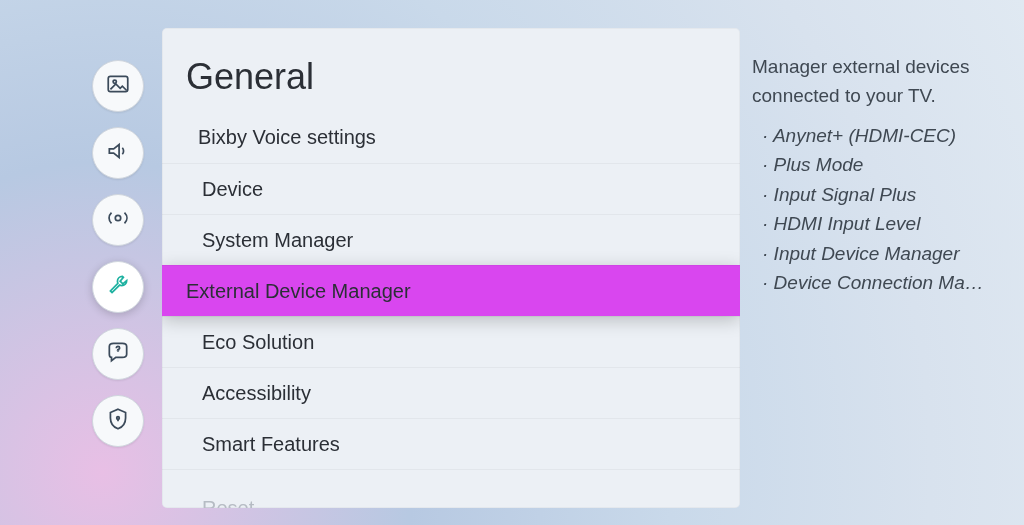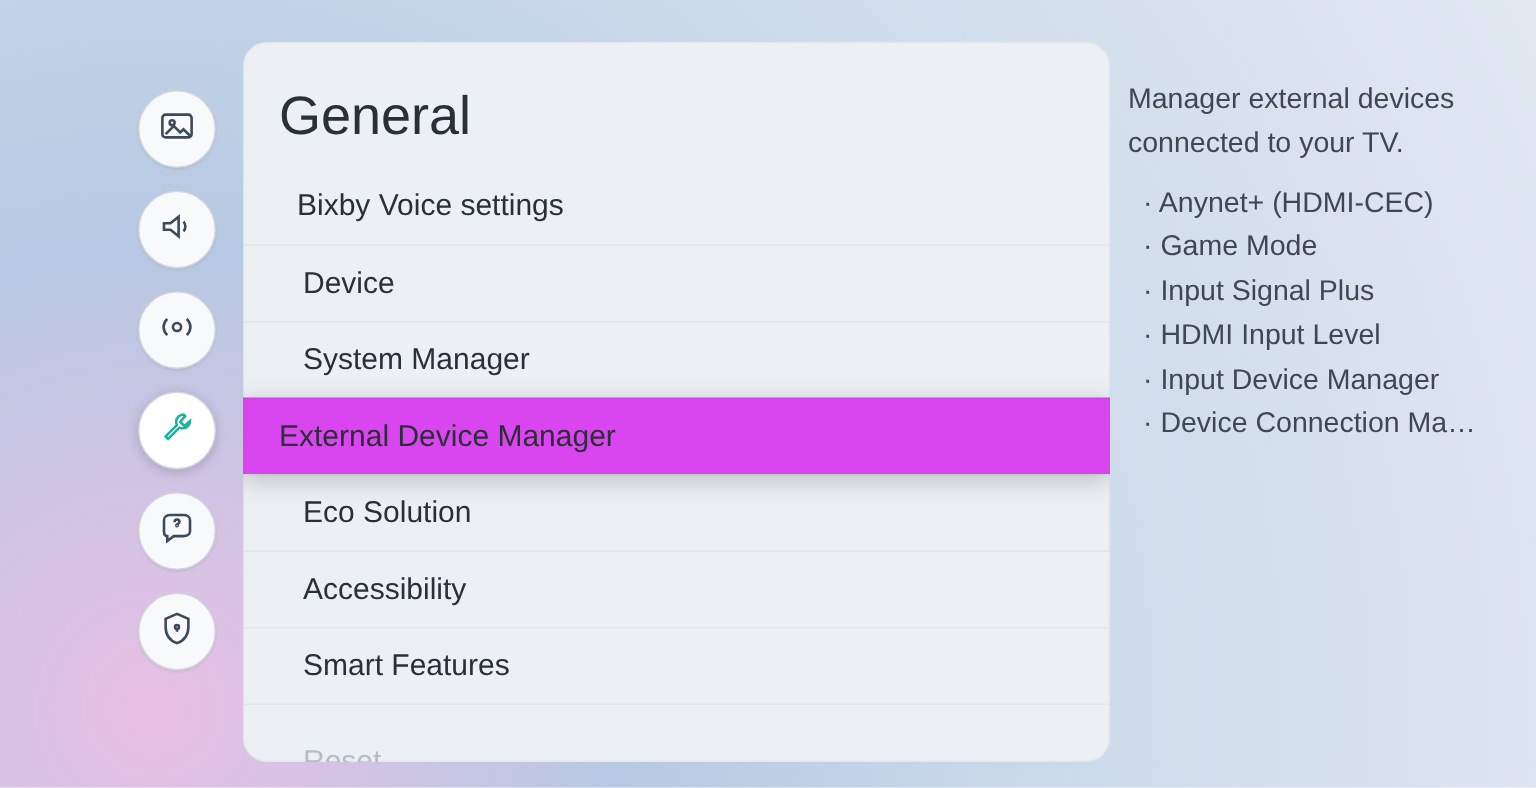--- a/index.html
+++ b/index.html
@@ -41,21 +41,21 @@
   .side-icon.selected svg { stroke: #1db1a0; }
 
   
   .panel {
     position: absolute;
     left: 162px;
     top: 28px;
     width: 578px;
     height: 480px;
     background: #ecf0f5;
-    border-radius: 16px;
+    border-radius: 5px;
     box-shadow: inset 0 0 0 1px rgba(0,0,0,0.03);
     overflow: hidden;
   }
   .panel-title {
     font-size: 36px;
     font-weight: 400;
     color: #2b2f36;
     padding: 28px 0 14px 24px;
   }
   .menu-list {
@@ -89,20 +89,21 @@
     top: 52px;
     width: 250px;
     font-size: 19px;
     color: #3f4852;
     line-height: 1.55;
   }
   .desc-text { margin-bottom: 10px; }
   .desc-list {
     list-style: none;
     padding-left: 10px;
+    font-style: italic;
   }
   .desc-list li {
     white-space: nowrap;
     overflow: hidden;
     text-overflow: ellipsis;
     max-width: 230px;
   }
   .desc-list li::before {
     content: "· ";
   }
@@ -191,19 +192,19 @@
     <div class="menu-item disabled">
         <span>Reset</span>
       </div>
   </div>
 </div>
 
 <div class="desc">
   <div class="desc-text">Manager external devices connected to your TV.</div>
   <ul class="desc-list">
     <li>Anynet+ (HDMI-CEC)</li>
-    <li>Game Mode</li>
+    <li>Plus Mode</li>
     <li>Input Signal Plus</li>
     <li>HDMI Input Level</li>
     <li>Input Device Manager</li>
     <li>Device Connection Manager</li>
   </ul>
 </div>
 
 </body></html>

